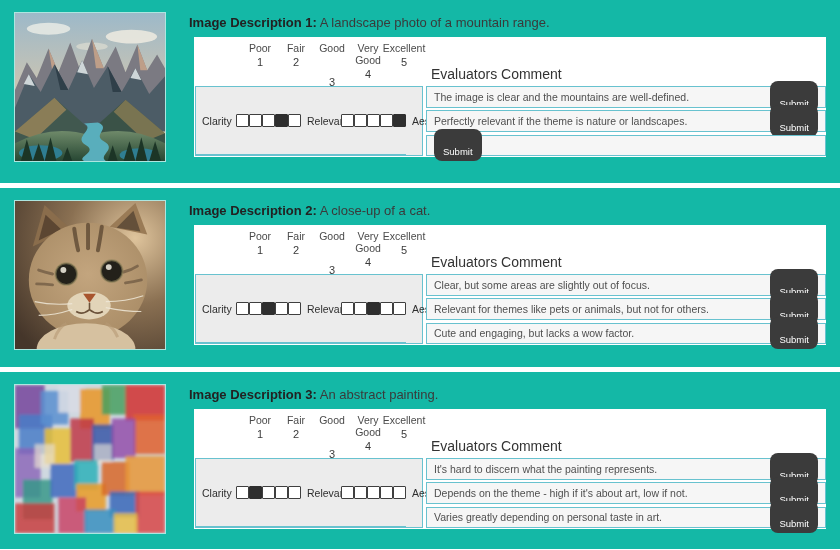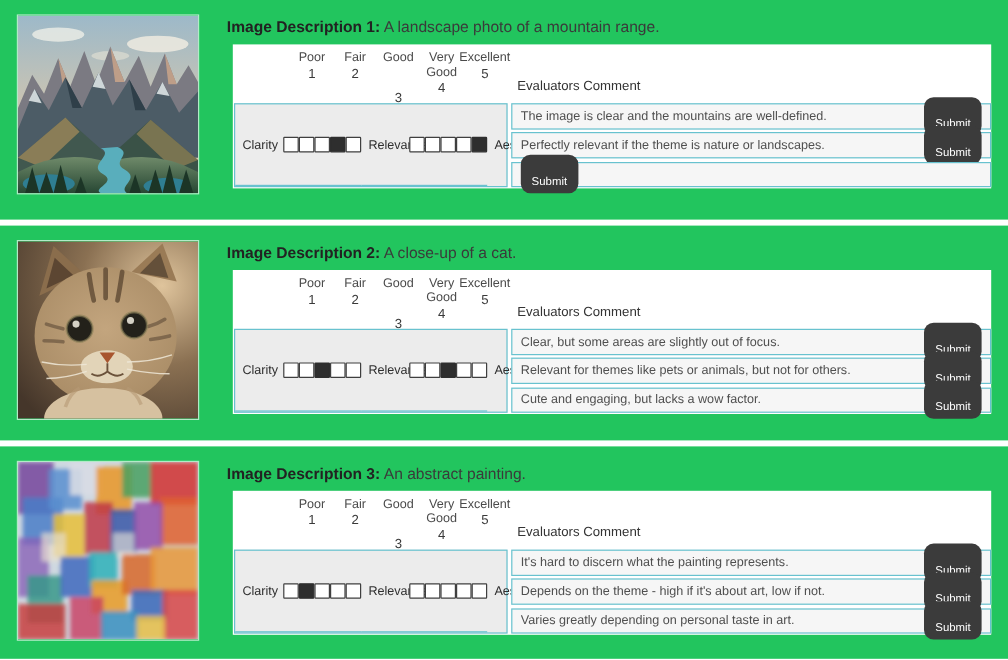--- a/index.html
+++ b/index.html
@@ -1,34 +1,34 @@
 <!DOCTYPE html>
 <html><head>
 <meta charset="utf-8">
 <style>
   * { margin:0; padding:0; box-sizing:border-box; }
   html,body { width:840px; height:550px; background:#ffffff; font-family:"Liberation Sans", sans-serif; overflow:hidden; }
-  .eval-section { position:relative; width:840px; background:#22c55e; margin-bottom:5px; }
+  .eval-section { position:relative; width:840px; background:#14b8a6; margin-bottom:5px; }
   .eval-section.s0 { height:183px; }
   .eval-section.s1 { height:179px; }
   .eval-section.s2 { height:177px; margin-bottom:0; }
   .thumb { position:absolute; left:14px; top:12px; width:152px; height:150px; overflow:hidden; border:1px solid rgba(255,255,255,.65); }
   .thumb svg { display:block; width:100%; height:100%; }
   .title { position:absolute; left:189px; top:15px; font-size:13px; color:#3a3a3a; white-space:nowrap; }
   .title-bold { font-weight:bold; color:#222222; }
   .card { position:absolute; left:194px; top:37px; width:632px; height:120px; background:#ffffff; }
   .header { position:absolute; left:0; top:0; width:100%; height:47px; }
   .col-head { position:absolute; top:5px; height:40px; display:flex; flex-direction:column; justify-content:flex-start; align-items:center; font-size:10.5px; color:#4a4a4a; line-height:1.15; text-align:center; }
   .ch1 { left:44px;  width:44px; }
   .ch2 { left:80px;  width:44px; }
   .ch3 { left:116px; width:44px;gap:20px; }
   .ch4 { left:158px; width:32px; }
   .ch5 { left:184px; width:52px; }
   .ch-num { font-size:11px; color:#3a3a3a; margin-top:2px; }
-  .comment-head { position:absolute; left:237px; top:29px; font-size:11px; color:#333333; }
+  .comment-head { position:absolute; left:237px; top:29px; font-size:14px; color:#333333; }
   .grid { position:absolute; left:1px; top:49px; width:228px; height:70px; border:1.5px solid #68c2cf; background:#ececec; display:flex; }
   .grid-row { flex:1; display:flex; align-items:center; border-bottom:1.5px solid #68c2cf; }
   .grid-row:last-child { border-bottom:none; }
   .row-label { width:40px; padding-left:6px; font-size:10.5px; color:#2e2e2e; white-space:nowrap; overflow:visible; }
   .cb-cell { flex:1; display:flex; justify-content:center; }
   .checkbox { width:13px; height:13px; background:#ffffff; border:1.6px solid #3f3f3f; border-radius:1px; cursor:pointer; }
   .checkbox.checked { background:#2e2e2e; border-color:#2e2e2e; }
   .comments { position:absolute; left:232px; top:49px; width:400px; height:70px; display:flex; flex-direction:column; justify-content:space-between; }
   .comment-row { height:21.5px; border:1.5px solid #68c2cf; background:#f6f6f6; display:flex; align-items:center; padding:0 7px; }
   .comment-text { flex:1; font-size:10.5px; color:#4f4f4f; white-space:nowrap; overflow:hidden; }

